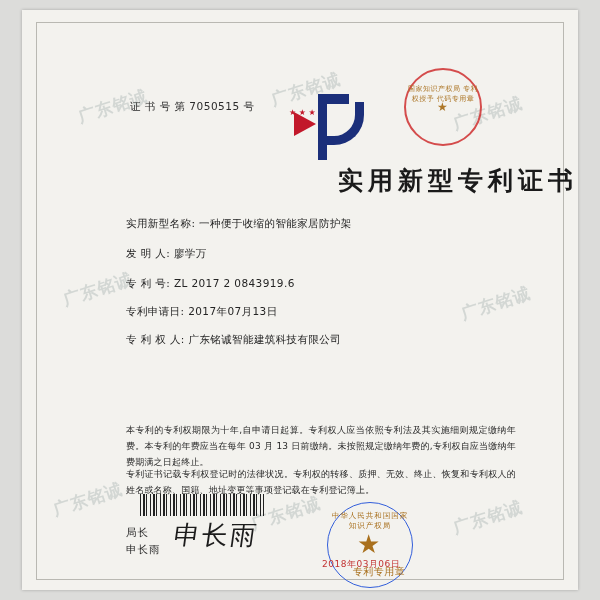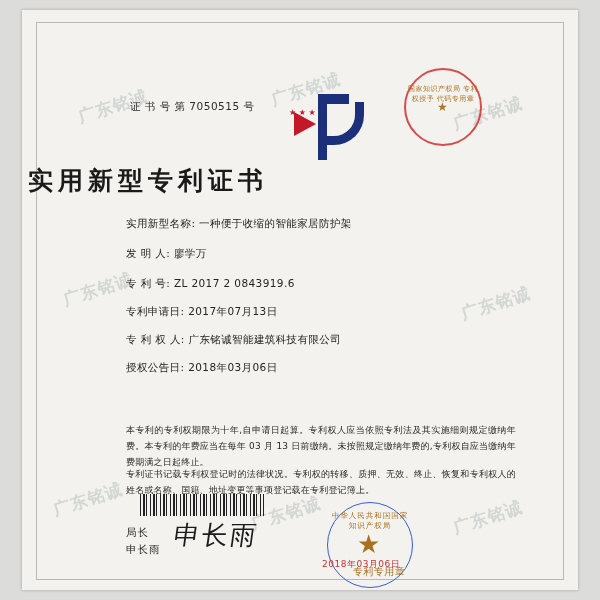--- a/index.html
+++ b/index.html
@@ -126,21 +126,21 @@
     top: 16px;
     color: #c2182a;
     font-size: 8px;
     line-height: 9px;
   }
   
   .doc-title {
     position: absolute;
     left: 0; right: 0;
     top: 154px;
-    text-align: left;
+    text-align: right;
     font-family: "DejaVu Serif", "Liberation Serif", serif;
     font-size: 25px;
     font-weight: 700;
     letter-spacing: 5px;
     color: #1a1a1a;
     padding-left: 6px;
   }
   
   .field {
     position: absolute;
@@ -308,24 +308,20 @@
       <span class="val">ZL 2017 2 0843919.6</span>
     </div>
     <div class="field r4">
       <span class="lbl">专利申请日:</span>
       <span class="val">2017年07月13日</span>
     </div>
     <div class="field r5">
       <span class="lbl">专 利 权 人:</span>
       <span class="val">广东铭诚智能建筑科技有限公司</span>
     </div>
-    <div class="field r6">
-      <span class="lbl">授权公告日:</span>
-      <span class="val">2018年03月06日</span>
-    </div>
 
     <div class="para p2">本专利的专利权期限为十年,自申请日起算。专利权人应当依照专利法及其实施细则规定缴纳年费。本专利的年费应当在每年 03 月 13 日前缴纳。未按照规定缴纳年费的,专利权自应当缴纳年费期满之日起终止。</div>
     <div class="para p3">专利证书记载专利权登记时的法律状况。专利权的转移、质押、无效、终止、恢复和专利权人的姓名或名称、国籍、地址变更等事项登记载在专利登记簿上。</div>
 
     <div class="barcode"></div>
 
     <div class="sig-label sig-l1">局长</div>
     <div class="sig-label sig-l2">申长雨</div>
     <div class="sig-hand">申长雨</div>
 

